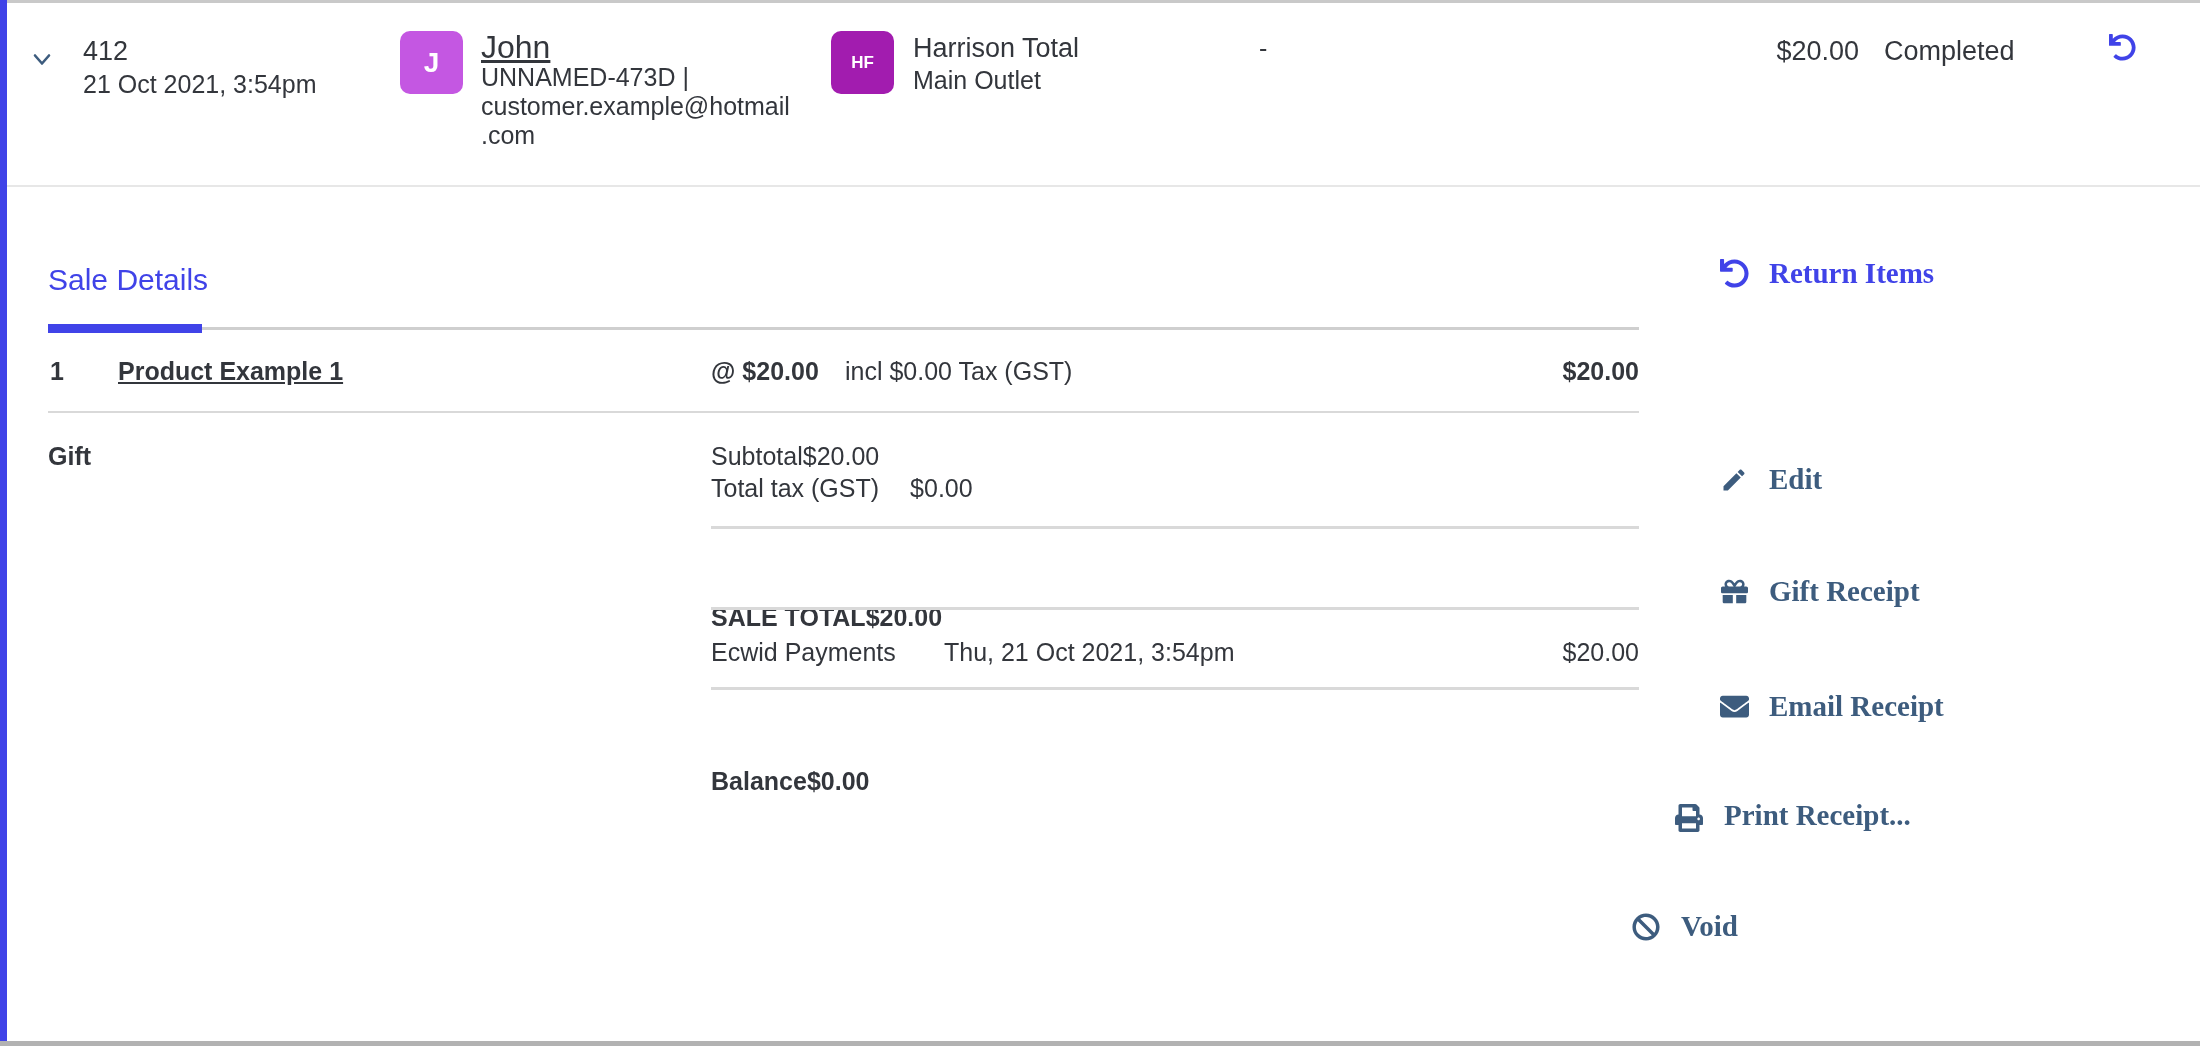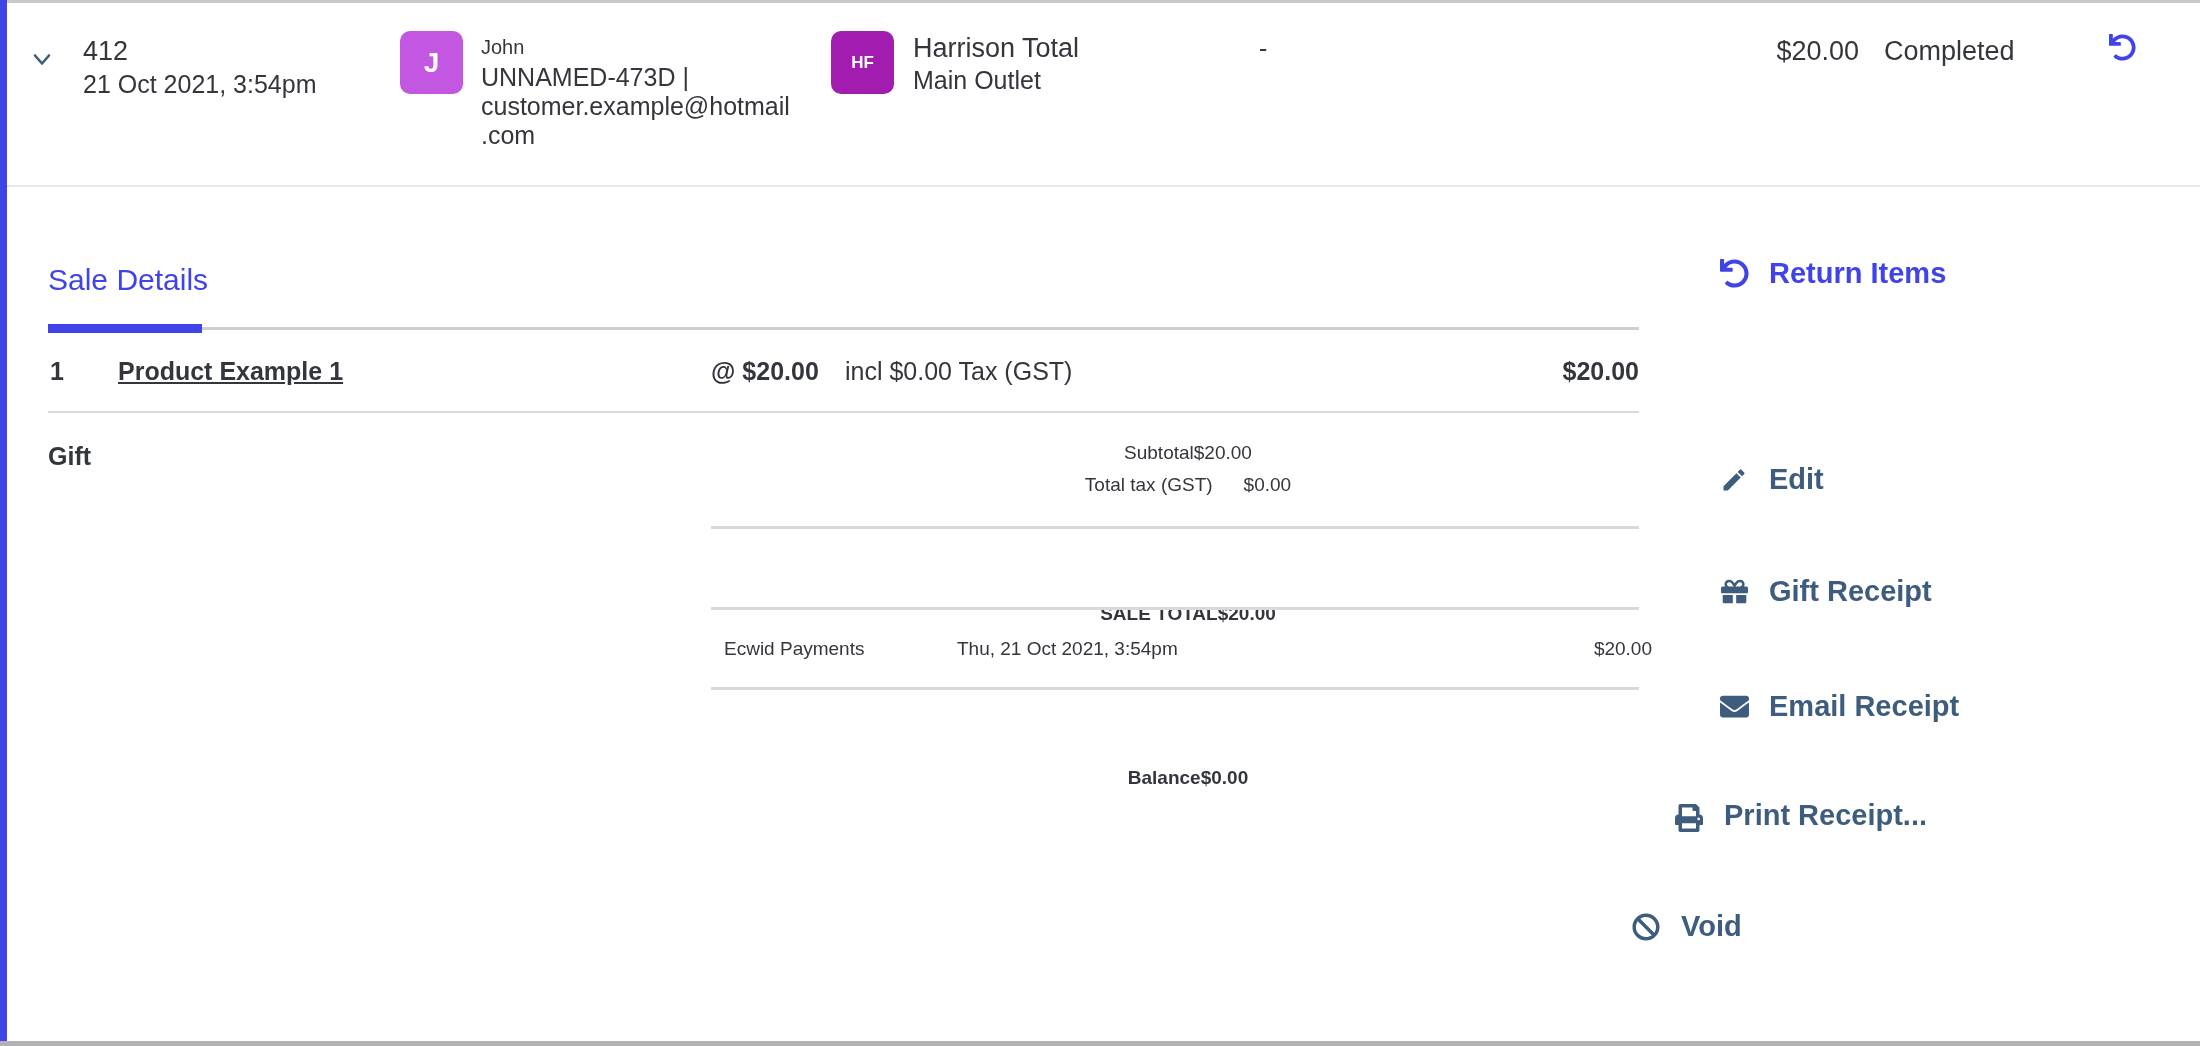--- a/index.html
+++ b/index.html
@@ -14,21 +14,21 @@
   .chev{position:absolute;left:24px;top:48px;cursor:pointer;}
   .col-receipt{position:absolute;left:76px;top:31px;}
   .receipt-no{font-size:27px;line-height:34px;}
   .receipt-date{font-size:25px;line-height:33px;}
   .col-customer{position:absolute;left:393px;top:28px;display:flex;}
   .avatar{width:63px;height:63px;border-radius:10px;display:flex;align-items:center;justify-content:center;
           color:#fff;font-weight:700;flex:none;}
   .avatar-j{background:#c457e2;font-size:28px;}
   .avatar-hf{background:#a21caf;font-size:17px;}
   .cust-text{margin-left:18px;width:312px;}
-  .cust-name{font-size:20px;line-height:32px;cursor:pointer;display:inline-block;text-align:center;}
+  .cust-name{font-size:32px;line-height:32px;text-decoration:underline;cursor:pointer;display:inline-block;text-align:center;}
   .cust-detail{font-size:25px;line-height:29px;overflow-wrap:break-word;word-wrap:break-word;}
   .col-staff{position:absolute;left:824px;top:28px;display:flex;}
   .staff-text{margin-left:19px;}
   .staff-name{font-size:27px;line-height:34px;}
   .staff-outlet{font-size:25px;line-height:31px;}
   .hdr-dash{position:absolute;left:1252px;top:31px;font-size:25px;}
   .hdr-total{position:absolute;right:341px;top:33px;font-size:27px;}
   .hdr-status{position:absolute;left:1877px;top:33px;font-size:27px;}
   .hdr-undo{position:absolute;left:2102px;top:31px;cursor:pointer;}
 
@@ -41,28 +41,28 @@
   .li-qty{position:absolute;left:43px;top:170px;font-size:25px;font-weight:700;}
   .li-name{position:absolute;left:111px;top:170px;font-size:25px;font-weight:700;text-decoration:underline;cursor:pointer;}
   .li-unit{position:absolute;left:704px;top:170px;font-size:25px;font-weight:700;}
   .li-tax{position:absolute;left:838px;top:170px;font-size:25px;}
   .li-total{position:absolute;right:561px;top:170px;font-size:25px;font-weight:700;}
   .li-border{position:absolute;left:41px;top:224px;width:1591px;height:2px;background:#d9d9d9;}
 
   .note-label{position:absolute;left:41px;top:255px;font-size:25px;font-weight:700;}
 
   .summary{position:absolute;left:704px;top:0;width:928px;}
-  .sum-row{position:absolute;left:13px;width:100%;display:flex;justify-content:center;font-size:19px;}
+  .sum-row{position:absolute;left:0;width:100%;display:flex;justify-content:flex-start;font-size:25px;}
   .sum-row.bold{font-weight:700;margin-top:48px;}
   .sum-hr{position:absolute;left:0;width:100%;height:3px;background:#d9d9d9;}
   .pay-method{width:233px;flex:none;}
   .pay-date{flex:1;text-align:left;}
 
   
-  .action{position:absolute;display:flex;align-items:center;cursor:pointer;color:#3d5c7e;}
+  .action{position:absolute;display:flex;align-items:center;cursor:pointer;color:#3d5c7e;font-family:Liberation Serif, serif;}
   .action .lbl{font-size:29px;font-weight:700;margin-left:20px;}
   .action.primary{color:#4043e8;}
   .icon-box{width:30px;display:flex;justify-content:center;flex:none;}
   svg{display:block;}
 </style>
 </head>
 <body>
 
 <div class="page">
   <div class="accent-bar"></div>

